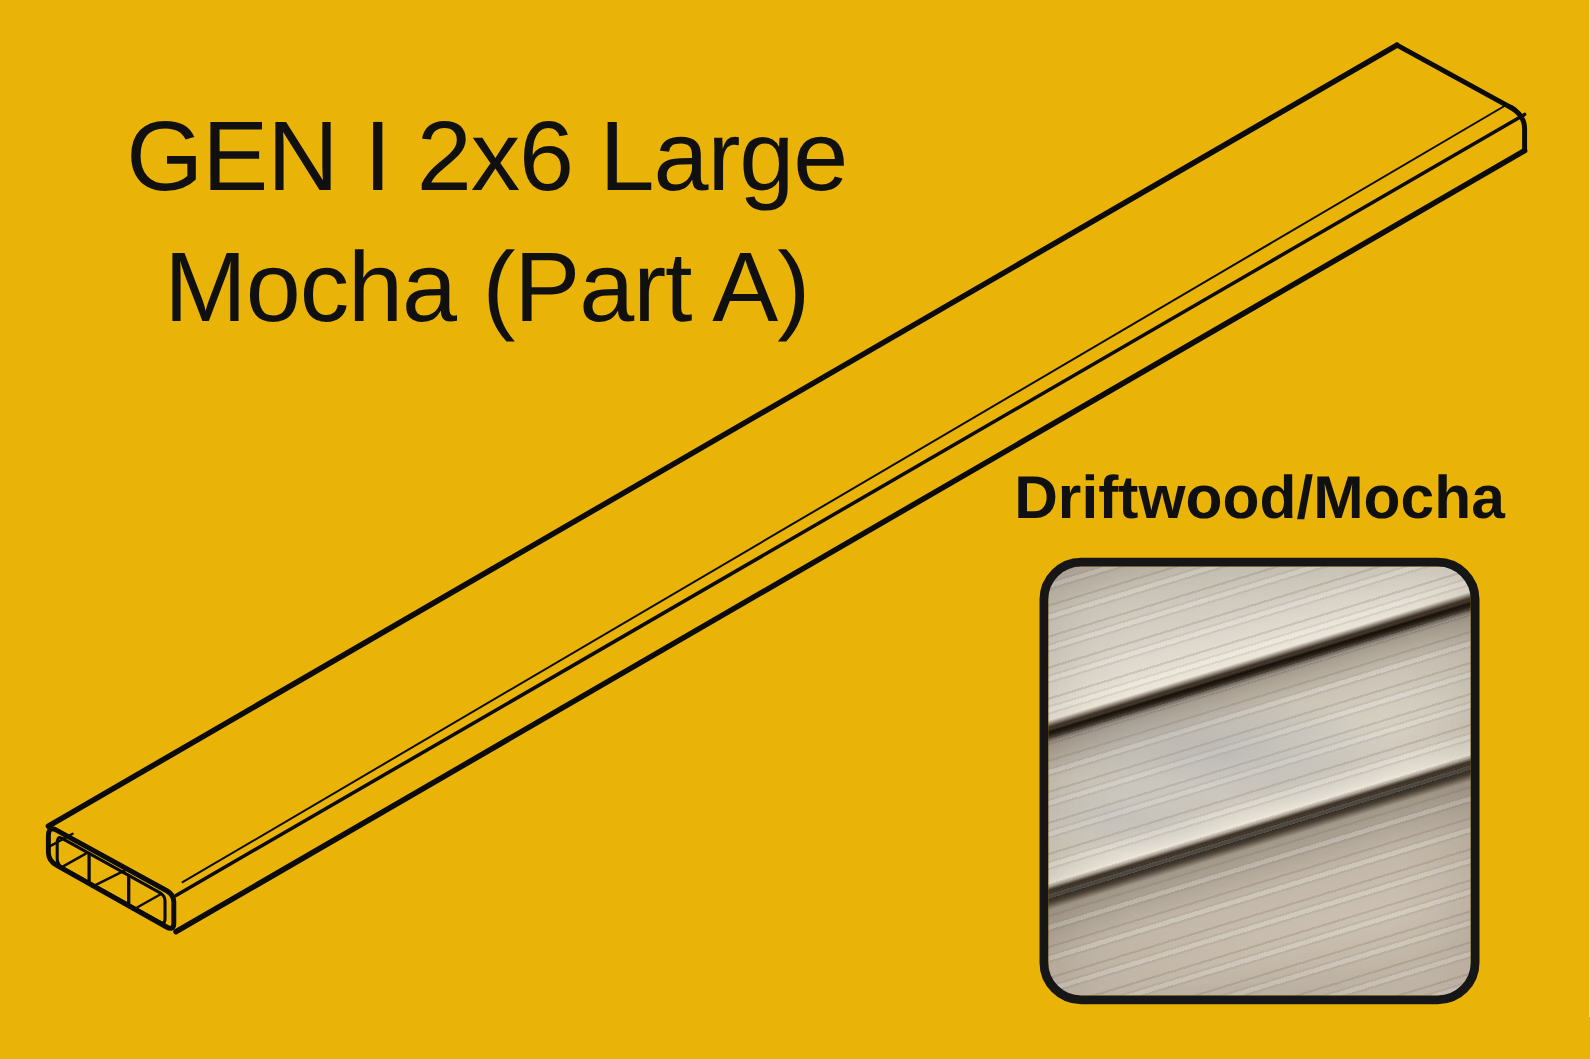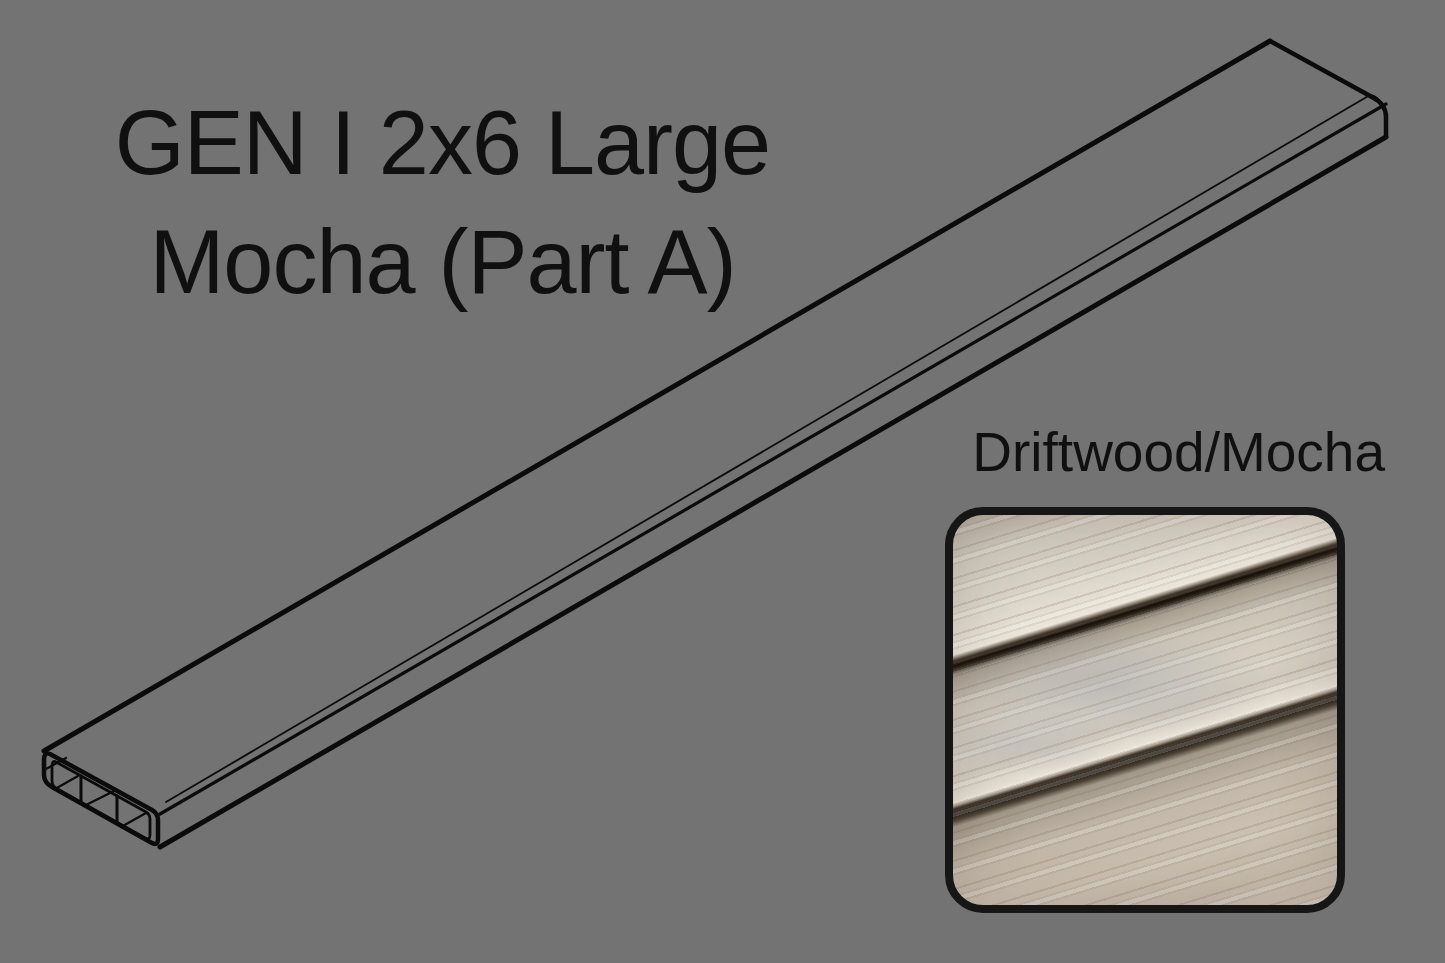--- a/index.html
+++ b/index.html
@@ -1,44 +1,45 @@
 <!DOCTYPE html>
 <html><head>
 <meta charset="utf-8">
 <style>
   html,body{margin:0;padding:0;background:#ffffff;}
   .page{
     position:relative;
     width:1445px;height:963px;
-    background:#737373;
+    background:#eab308;
     overflow:hidden;
     font-family:"Liberation Sans", sans-serif;
   }
   
   .title-block{
     position:absolute;
     left:0;top:84px;width:885px;
     text-align:center;
     color:#101010;
     font-size:90px;
     line-height:119px;
     letter-spacing:-1px;
     white-space:nowrap;
   }
   
   .plank-svg{position:absolute;left:0;top:0;}
   
   .swatch-label{
     position:absolute;
     left:905px;top:422px;width:480px;
-    text-align:right;
+    text-align:center;
     color:#101010;
     font-size:55px;
     line-height:60px;
     white-space:nowrap;
+    font-weight:bold;
   }
   
   .swatch{
     position:absolute;
     left:945px;top:507px;
     width:400px;height:406px;
     box-sizing:border-box;
     border:8px solid #161616;
     border-radius:38px;
     overflow:hidden;

